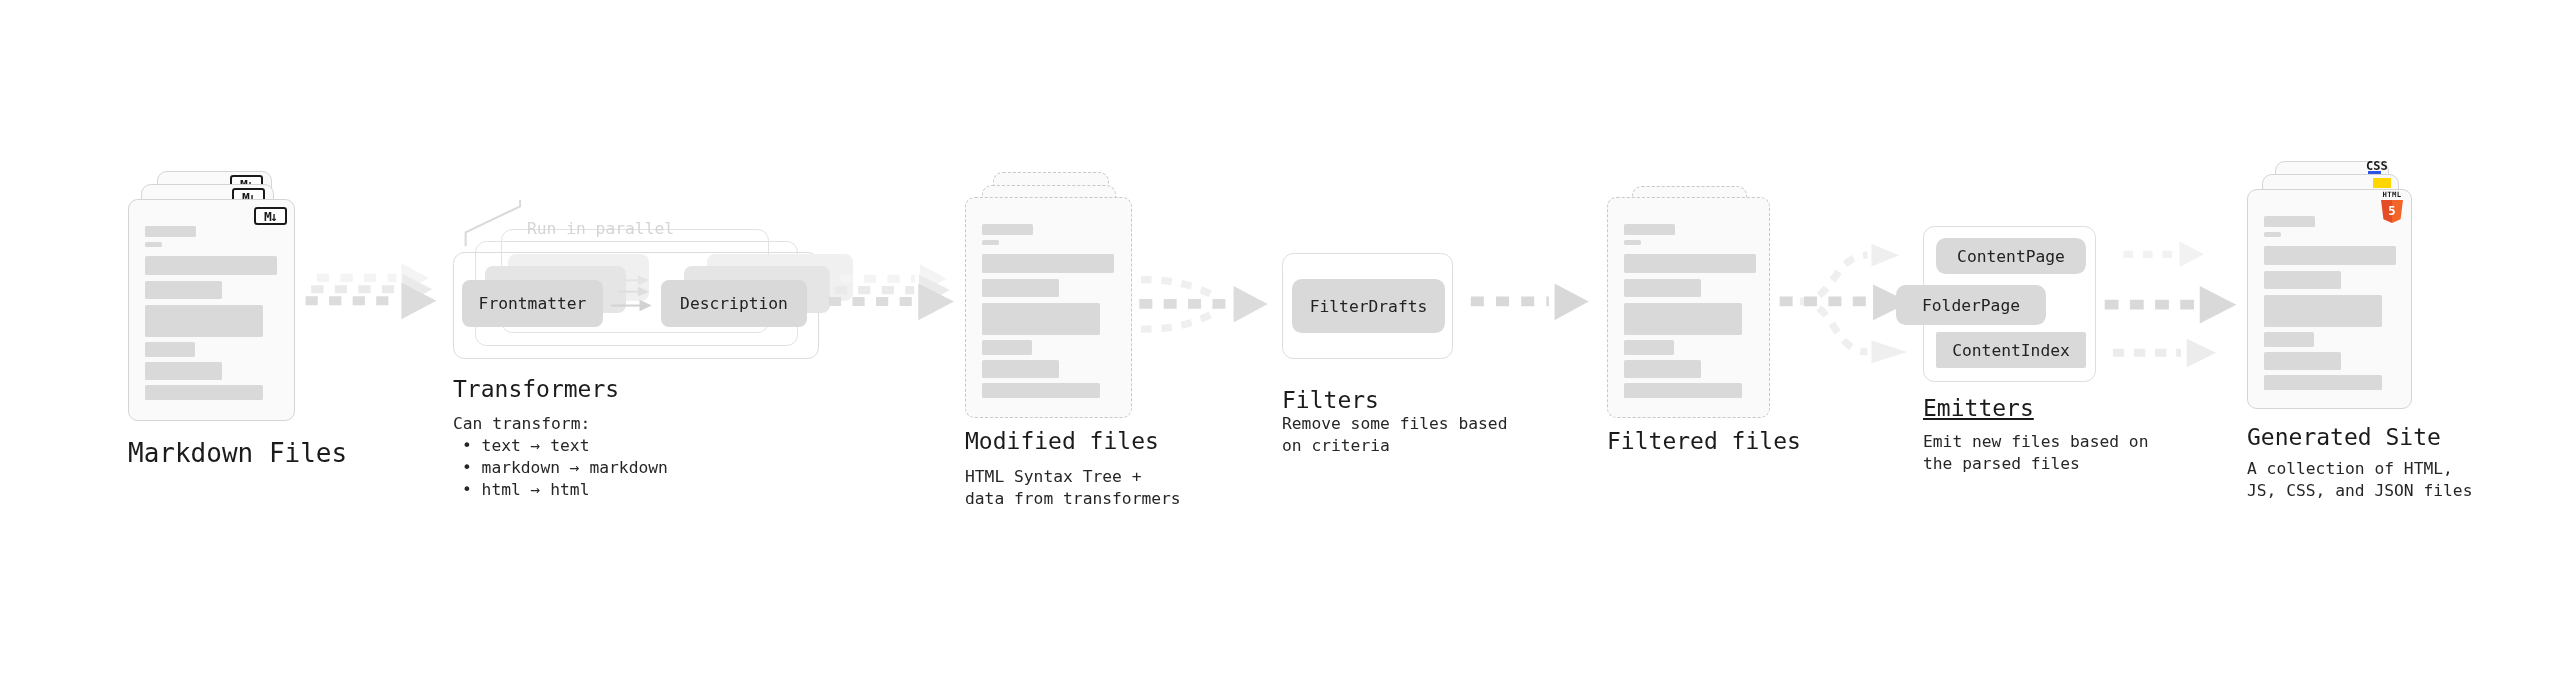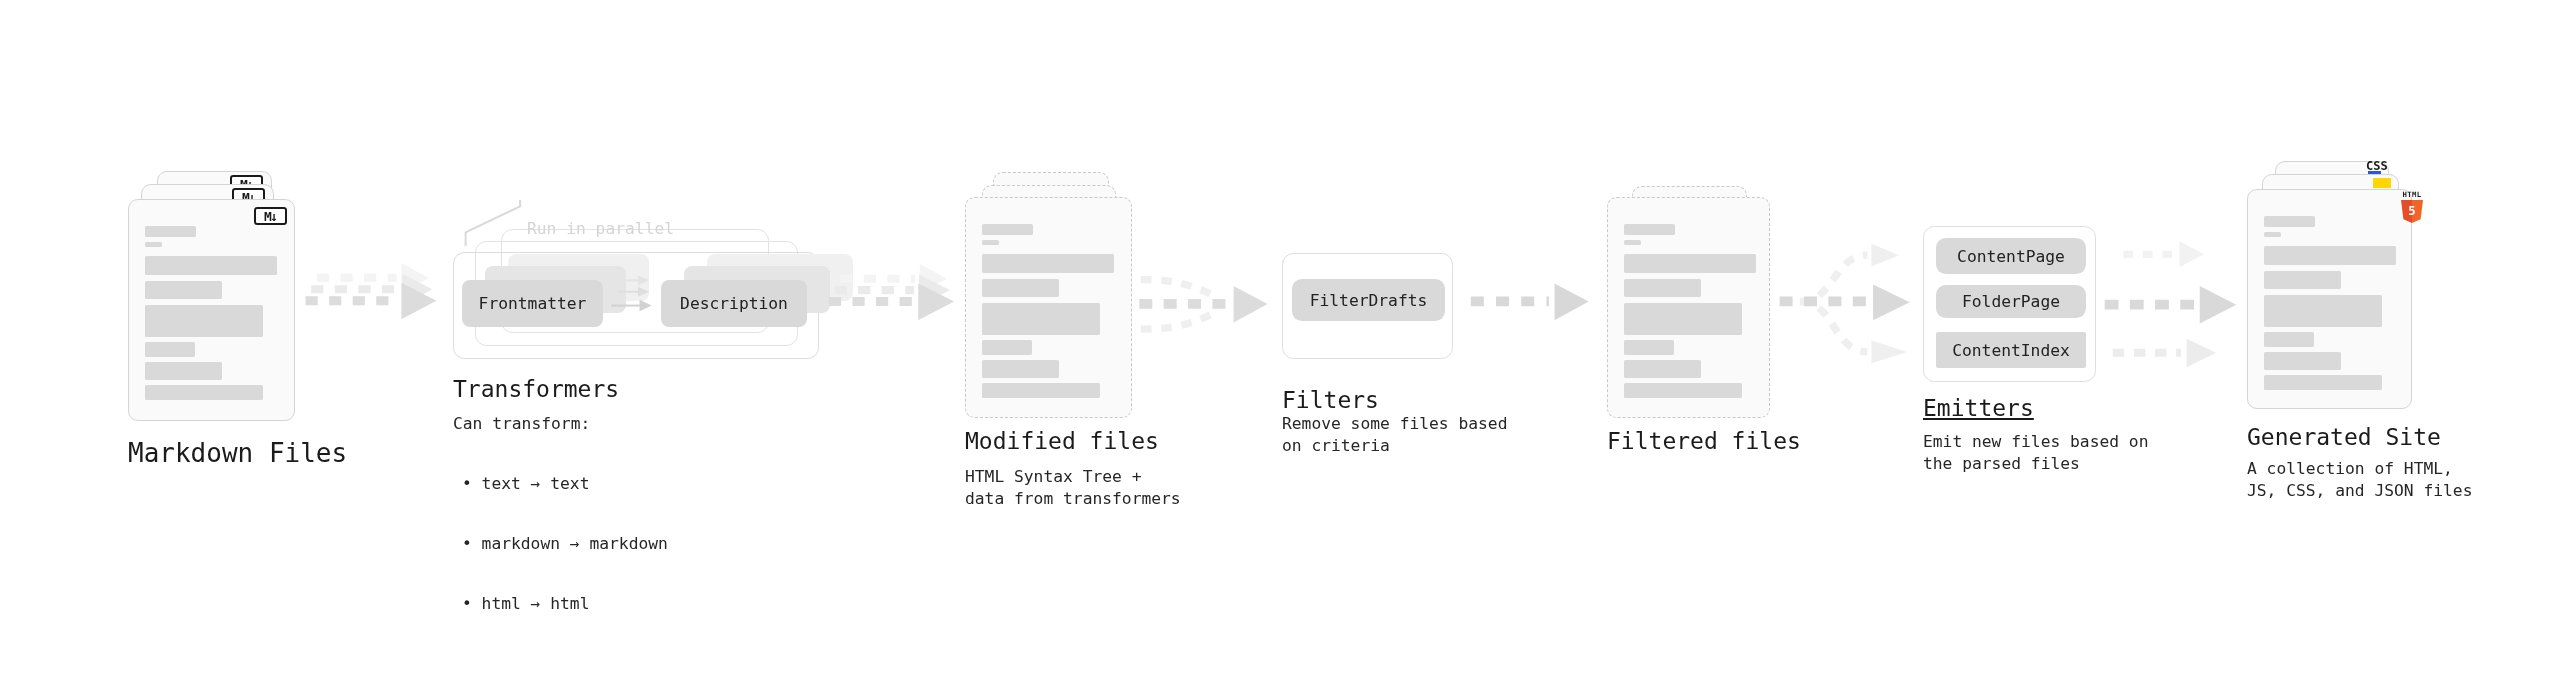--- a/index.html
+++ b/index.html
@@ -20,21 +20,21 @@
   .tbox.front{border-color:#dcdcdc;}
   .chip{position:absolute;background:#d9d9d9;border-radius:8.1px;display:flex;align-items:center;justify-content:center;
         font-size:16.3px;color:#222;box-sizing:border-box;}
   .chip.g1{background:#e5e5e5;}
   .chip.g2{background:#f0f0f0;}
   .obox{position:absolute;background:transparent;border:1.6px solid #dedede;border-radius:11.4px;box-sizing:border-box;}
   
   .title{position:absolute;font-size:23px;line-height:28px;color:#1b1b1b;white-space:nowrap;}
   .title.big{font-size:26px;line-height:31px;}
   .desc{position:absolute;font-size:16.3px;line-height:22px;color:#262626;}
-  .bullet{white-space:pre;padding-left:9px;margin-top:38px;}
+  .bullet{white-space:pre;padding-left:9px;}
   .annot{position:absolute;font-size:16.3px;color:#d5d5d5;white-space:nowrap;margin-top:20px;}
   
   .cssicon{position:absolute;width:16.3px;text-align:center;}
   .cssicon .csslabel{font-size:12px;font-weight:bold;color:#1a1a1a;line-height:7.3px;letter-spacing:0;}
   .cssicon .cssbar{width:13px;height:3.3px;background:#2d53e5;margin:0.8px auto 0;}
   .jsicon{position:absolute;width:18px;height:9.8px;background:#ffd600;}
   .htmlicon{position:absolute;width:22px;text-align:center;}
   .htmlicon .htmllabel{font-size:7.3px;font-weight:bold;color:#1a1a1a;line-height:8.1px;letter-spacing:0.4px;}
   .htmlicon .shield{width:22px;height:23px;margin-top:0.8px;background:linear-gradient(90deg,#e44d26 50%,#f16529 50%);
     clip-path:polygon(0% 0%,100% 0%,89% 84%,50% 100%,11% 84%);
@@ -110,21 +110,21 @@
         <div class="bar" style="width: 50px; height: 14.6px; margin-top: 4.9px;"></div>
         <div class="bar" style="width: 77px; height: 18.7px; margin-top: 4.9px;"></div>
         <div class="bar" style="width: 118px; height: 14.6px; margin-top: 4.9px;"></div>
       </div>
     <div class="title" style="left:965px;top:427px;">Modified files</div>
     <div class="desc" style="left:965px;top:466px;width:22.5ch;">HTML Syntax Tree + data from transformers</div>
   </div>
 
   <div>
     <div class="obox" style="left:1282px;top:253px;width:171px;height:106px;"></div>
-    <div class="chip" style="left:1292px;top:279px;width:153px;height:42px;border-radius:9.8px;">
+    <div class="chip" style="left:1292px;top:279px;width:153px;height:54px;border-radius:9.8px;">
         <span>FilterDrafts</span>
       </div>
     <div class="title" style="left:1282px;top:374px;margin-top:12px;">Filters</div>
     <div class="desc" style="left:1282px;top:413px;width:24ch;">Remove some files based on criteria</div>
   </div>
 
   <div>
     <div class="peek" style="left:1632px;top:186px;width:115px;height:36px;"></div>
     <div class="dcard bars" style="left:1607px;top:197px;width:163px;height:221px;">
         <div class="bar" style="width: 51px; height: 10.6px; margin-top: 26px;"></div>
@@ -137,21 +137,21 @@
         <div class="bar" style="width: 118px; height: 14.6px; margin-top: 4.9px;"></div>
       </div>
     <div class="title" style="left:1607px;top:427px;">Filtered files</div>
   </div>
 
   <div>
     <div class="obox" style="left:1923px;top:226px;width:173px;height:156px;"></div>
     <div class="chip" style="left:1936px;top:238px;width:150px;height:36px;border-radius:9.8px;">
         <span>ContentPage</span>
       </div>
-    <div class="chip" style="left:1936px;top:285px;width:150px;height:33px;border-radius:9.8px;">
+    <div class="chip" style="left:1896px;top:285px;width:150px;height:40px;border-radius:9.8px;">
         <span>FolderPage</span>
       </div>
     <div class="chip" style="left:1936px;top:332px;width:150px;height:36px;border-radius:2px;">
         <span>ContentIndex</span>
       </div>
     <div class="title" style="left:1923px;top:394px;text-decoration:underline;">Emitters</div>
     <div class="desc" style="left:1923px;top:431px;width:24ch;">Emit new files based on the parsed files</div>
   </div>
 
   <div>
@@ -165,21 +165,21 @@
     <div class="card bars" style="left:2247px;top:189px;width:165px;height:220px;">
         <div class="bar" style="width: 51px; height: 10.6px; margin-top: 26px;"></div>
         <div class="bar" style="width: 17px; height: 4.9px; margin-top: 5.7px;"></div>
         <div class="bar" style="width: 132px; height: 18.7px; margin-top: 9px;"></div>
         <div class="bar" style="width: 77px; height: 18.7px; margin-top: 5.7px;"></div>
         <div class="bar" style="width: 118px; height: 32.5px; margin-top: 5.7px;"></div>
         <div class="bar" style="width: 50px; height: 14.6px; margin-top: 4.9px;"></div>
         <div class="bar" style="width: 77px; height: 18.7px; margin-top: 4.9px;"></div>
         <div class="bar" style="width: 118px; height: 14.6px; margin-top: 4.9px;"></div>
       </div>
-    <div class="htmlicon" style="left:2381px;top:191px;margin-left:20px;">
+    <div class="htmlicon" style="left:2381px;top:191px;">
       <div class="htmllabel">HTML</div>
       <div class="shield">
           <span>5</span>
         </div>
     </div>
     <div class="title" style="left:2247px;top:423px;">Generated Site</div>
     <div class="desc" style="left:2247px;top:458px;width:24ch;">A collection of HTML, JS, CSS, and JSON files</div>
   </div>
 
   <svg class="overlay" width="2576" height="681" viewBox="0 0 3170 838">

